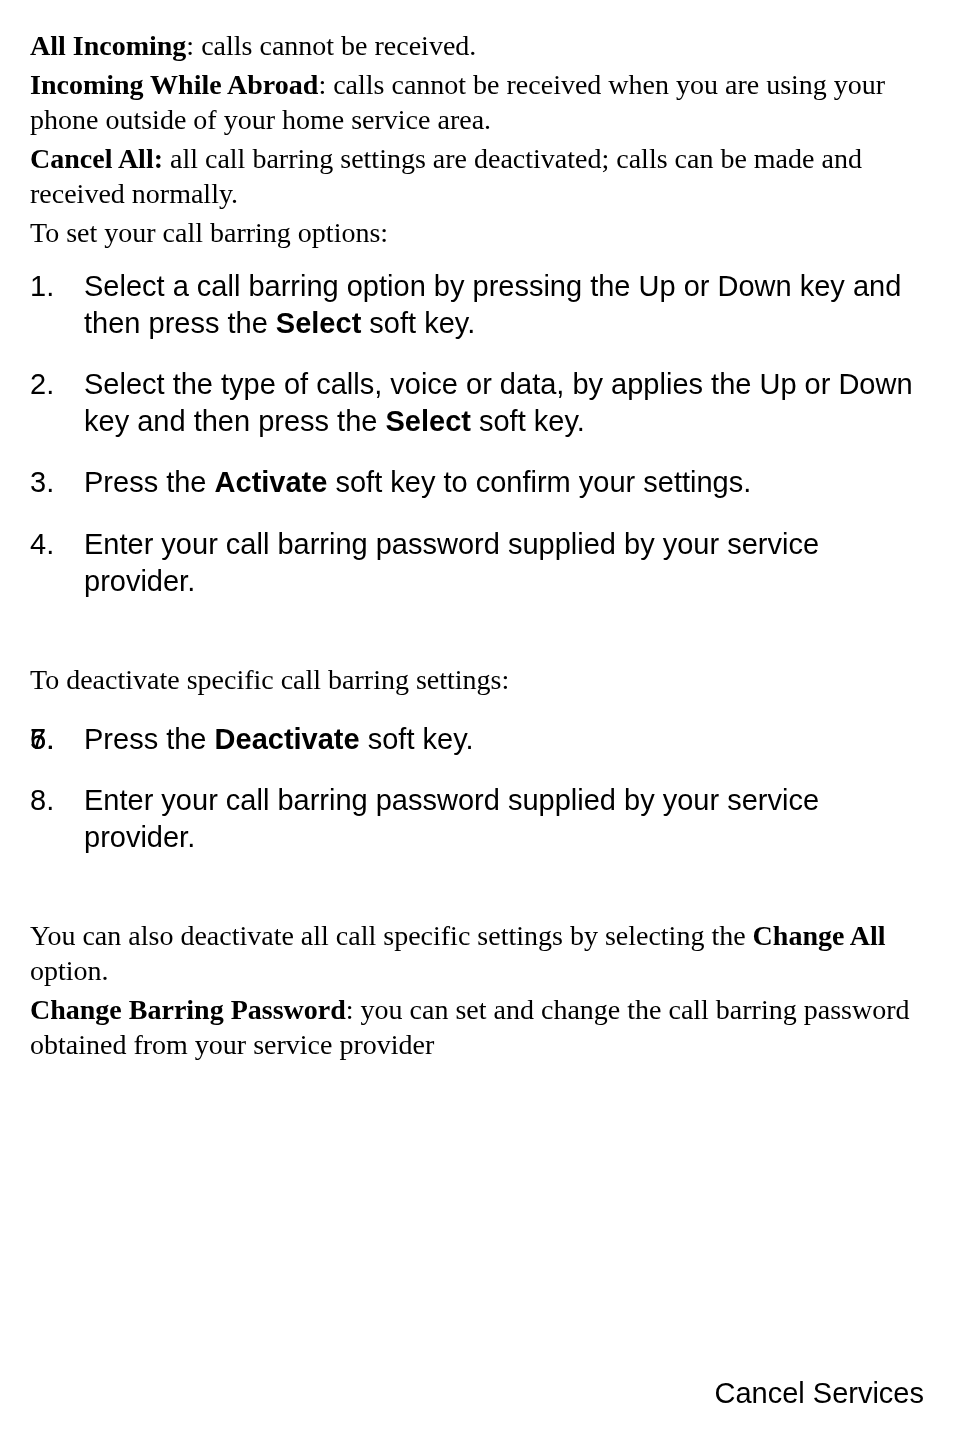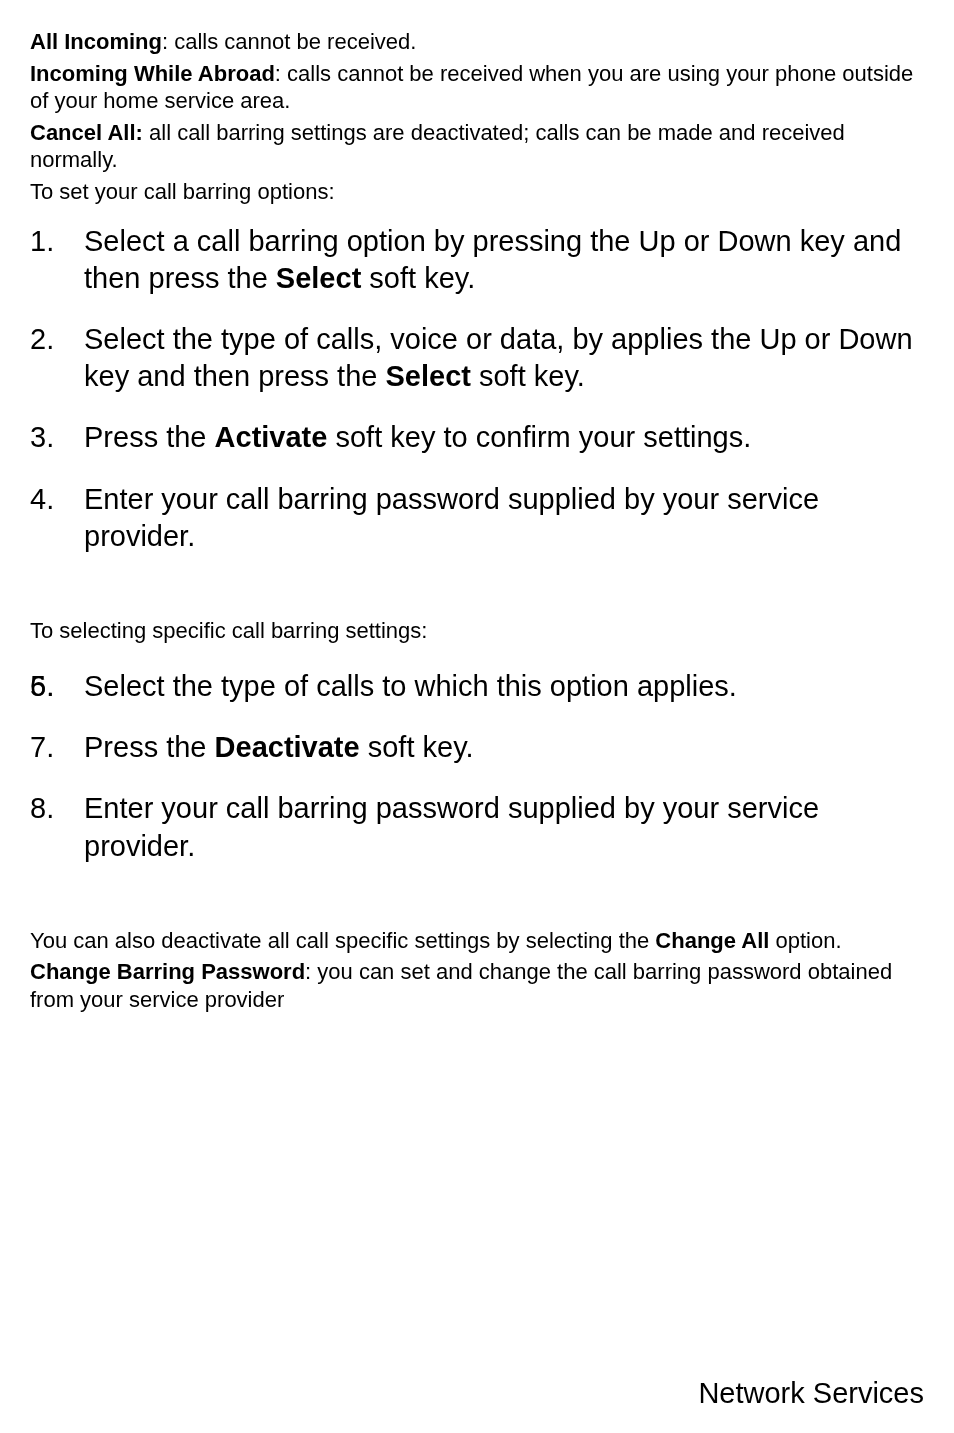--- a/index.html
+++ b/index.html
@@ -10,23 +10,24 @@
     body {
       width: 954px;
       height: 1433px;
       background: #ffffff;
       font-family: Arial, Helvetica, sans-serif;
       color: #000000;
       padding: 28px 30px 20px 30px;
       position: relative;
     }
     .para {
-      font-size: 22px;
+      font-size: 28px;
       line-height: 1.25;
       margin-bottom: 4px;
+      font-family: Liberation Serif, serif;
     }
     .bold {
       font-weight: bold;
     }
     ol {
       list-style: none;
       margin-top: 18px;
       margin-bottom: 18px;
     }
     ol li {
@@ -84,29 +85,28 @@
     <span>Press the </span><span class="bold">Activate</span><span> soft key to confirm your settings.</span>
   </li>
   <li>
     <span class="num">4.</span>
     <span>Enter your call barring password supplied by your service provider.</span>
   </li>
 </ol>
 
 <div class="spacer-lg"></div>
 
-<p class="para">To selecting specific call barring settings:</p>
+<p class="para">To deactivate specific call barring settings:</p>
 
 <ol>
   <li>
     <span class="num">5.</span>
   </li>
   <li>
     <span class="num">6.</span>
-    <span>Select the type of calls to which this option applies.</span>
   </li>
   <li>
     <span class="num">7.</span>
     <span>Press the </span><span class="bold">Deactivate</span><span> soft key.</span>
   </li>
   <li>
     <span class="num">8.</span>
     <span>Enter your call barring password supplied by your service provider.</span>
   </li>
 </ol>
@@ -115,14 +115,14 @@
 
 <p class="para">
   <span>You can also deactivate all call specific settings by selecting the </span><span class="bold">Change All</span><span> option.</span>
 </p>
 
 <p class="para">
   <span class="bold">Change Barring Password</span><span>: you can set and change the call barring password obtained from your service provider</span>
 </p>
 
 <div class="footer">
-  <div>Network Services</div>
+  <div>Cancel Services</div>
 </div>
 
 </body></html>

